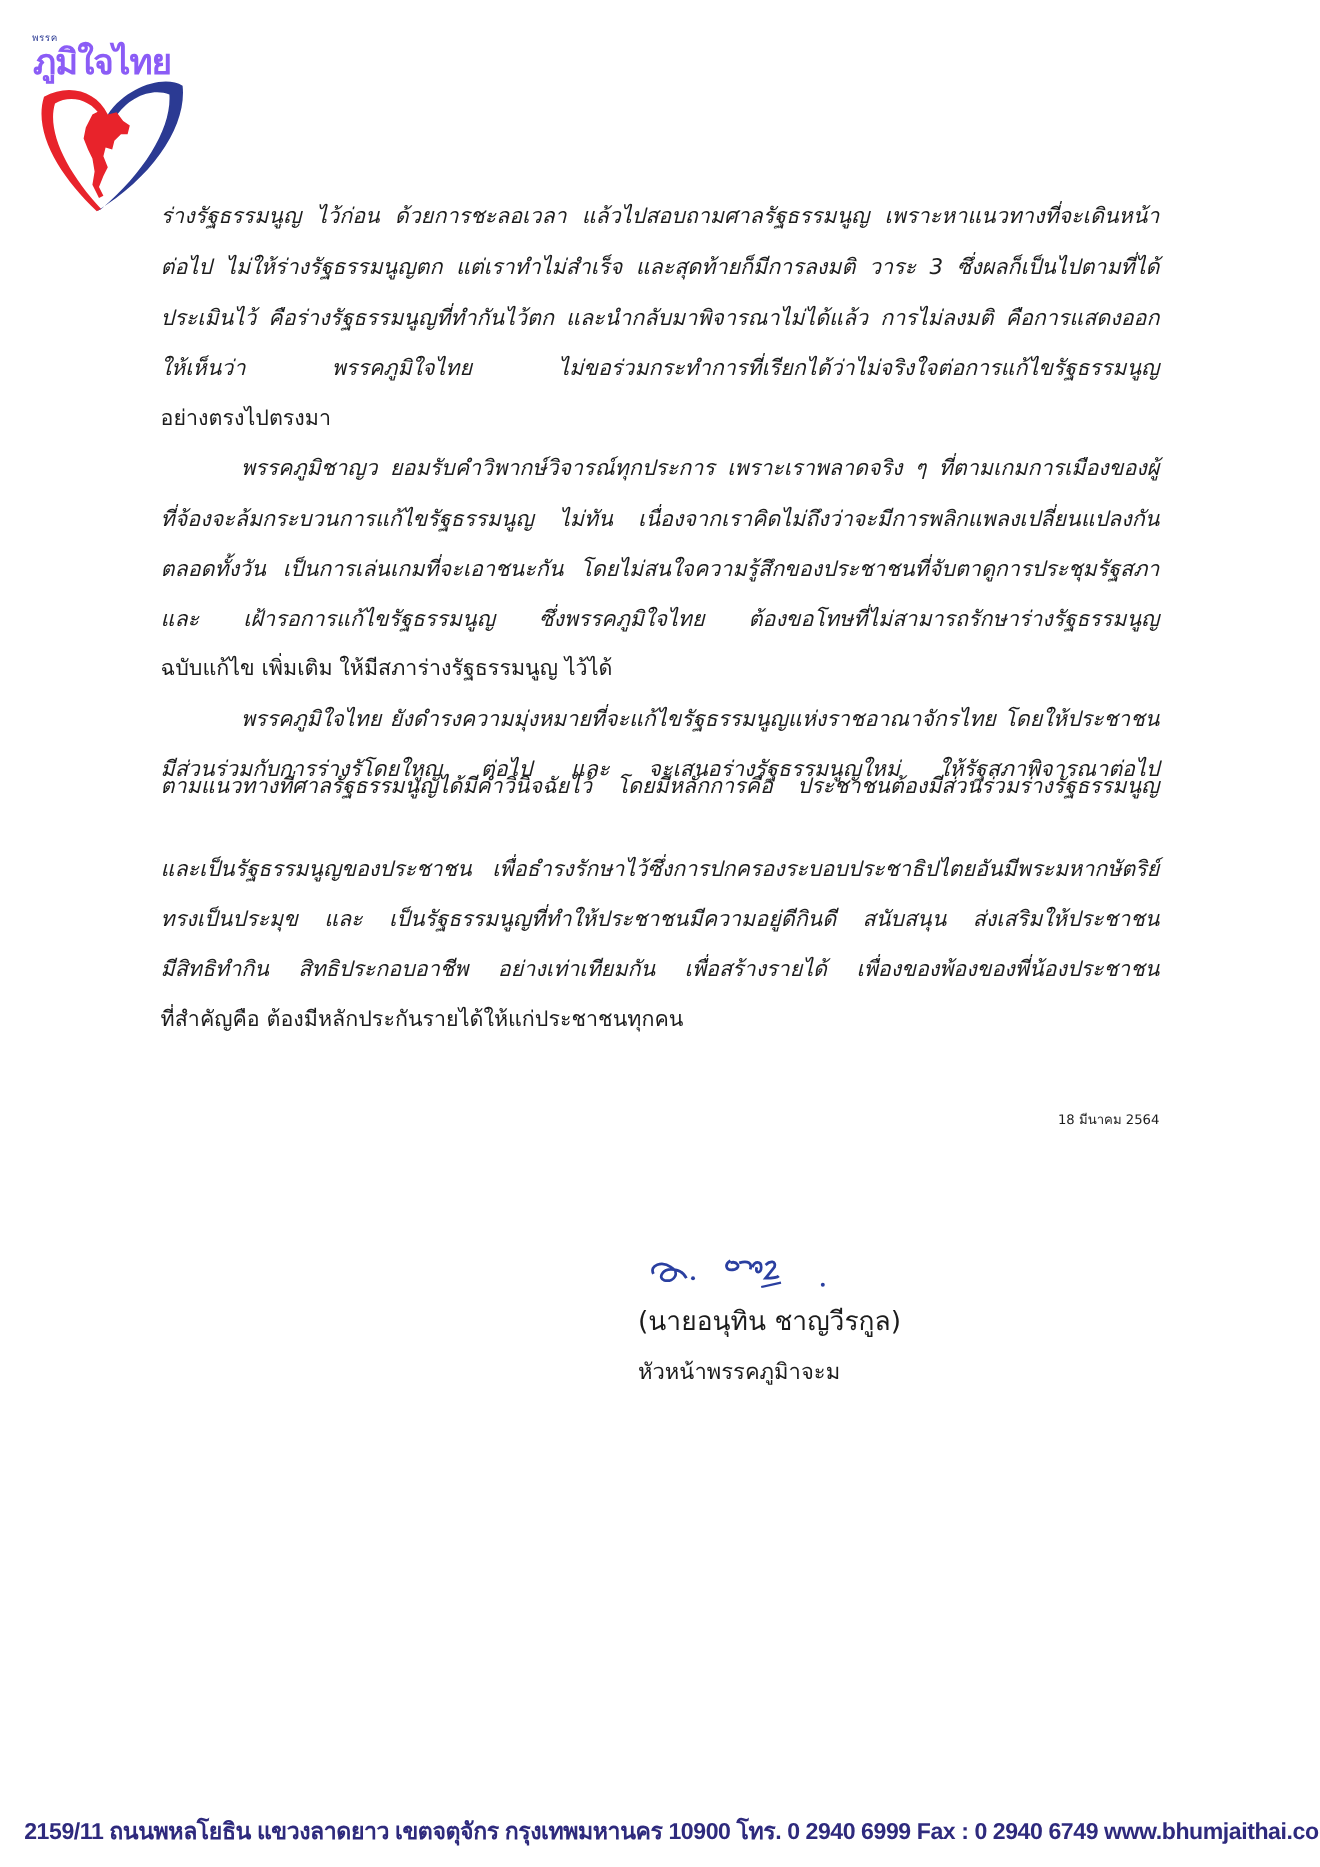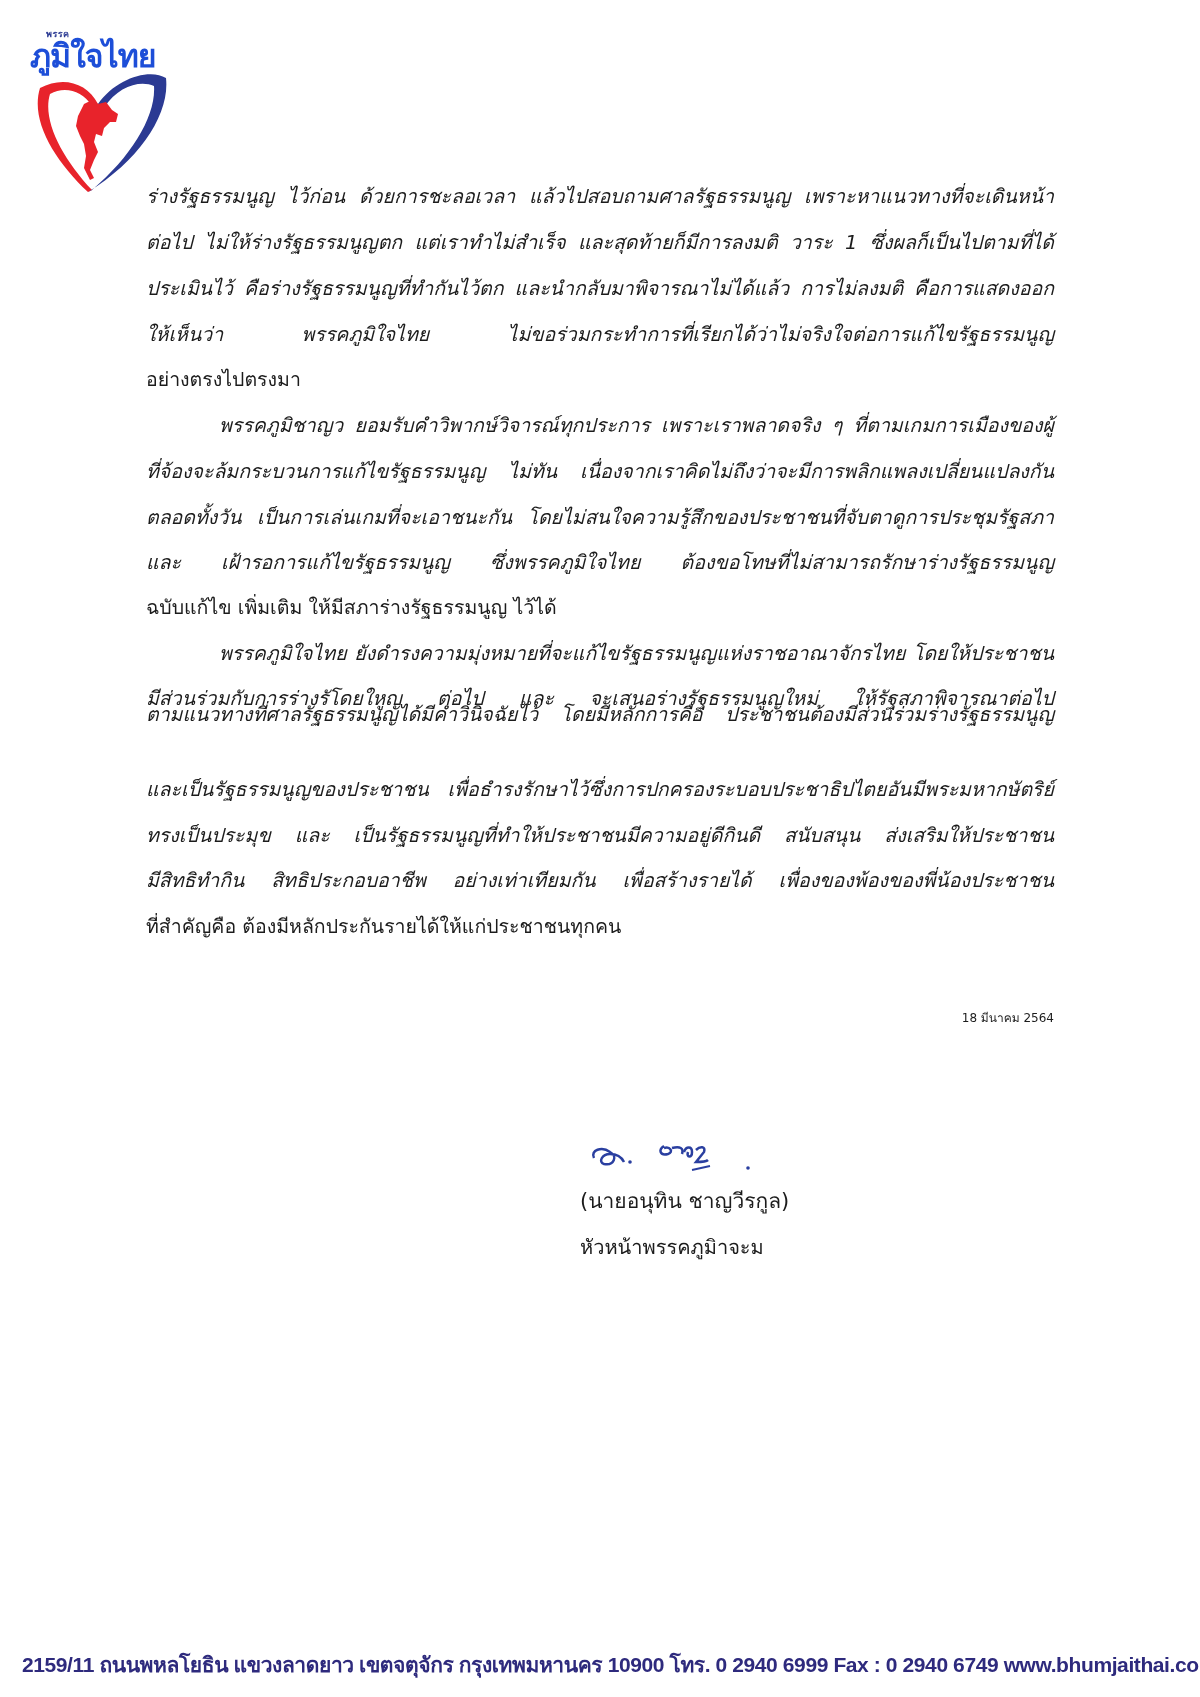--- a/index.html
+++ b/index.html
@@ -1,30 +1,30 @@
 <!DOCTYPE html>
 <html><head>
   <meta charset="utf-8">
   <style>
     html, body { margin: 0; padding: 0; background: #ffffff; }
     body { width: 1200px; height: 1697px; position: relative; overflow: hidden;
            font-family: "DejaVu Sans", "Liberation Sans", sans-serif; color: #1c1c1c; }
     .logo { position: absolute; left: 28px; top: 22px; width: 150px; height: 180px; }
-    .logo-small { position: absolute; left: 18px; top: 5px; font-size: 9px; font-weight: bold;
+    .logo-small { position: absolute; left: 1px; top: 5px; font-size: 9px; font-weight: normal;
                   color: #2b3a93; letter-spacing: 0.5px; }
     .logo-word { position: absolute; left: 2px; top: 8px; font-size: 32px; font-weight: bold;
-                 color: #1d4ed8; letter-spacing: -1px; white-space: nowrap; }
+                 color: #8b5cf6; letter-spacing: -1px; white-space: nowrap; }
     .logo-heart { position: absolute; left: 4px; top: 48px; }
     .body-line { position: absolute; left: 146px; width: 908px; font-size: 19.5px;
                  line-height: 30px; white-space: nowrap; }
     .justify { text-align: justify; text-align-last: justify; font-style: italic; }
     .indent { padding-left: 73px; width: 835px; }
     .date { position: absolute; right: 146px; top: 1088px; font-size: 12px; line-height: 30px; }
     .signature { position: absolute; left: 588px; top: 1228px; }
-    .sig-name { position: absolute; left: 580px; top: 1272px; font-size: 21px; line-height: 30px; }
+    .sig-name { position: absolute; left: 580px; top: 1272px; font-size: 24px; line-height: 30px; }
     .sig-title { position: absolute; left: 580px; top: 1322px; font-size: 20px; line-height: 30px; }
     .footer { position: absolute; left: 22px; top: 1648px; width: 1160px; font-size: 21px;
               font-weight: bold; color: #2e2a7d; white-space: nowrap; letter-spacing: -0.4px;
               font-family: "Liberation Sans", sans-serif; }
   </style>
 </head>
 <body>
 
 <div class="logo">
   <div class="logo-small">พรรค</div>
@@ -34,21 +34,21 @@
     <path d="M8,18 C30,6 55,12 66,34 L60,36 C50,20 32,16 18,24 C10,50 30,88 60,120 L56,122 C22,90 -2,50 8,18 Z" fill="#e8232b"></path>
 
     <path d="M66,34 C84,8 118,-2 134,8 C138,44 108,90 56,122 L60,120 C100,86 124,46 122,16 C108,10 86,16 72,38 Z" fill="#2b3a93"></path>
 
     <path d="M52,34 L60,30 L66,34 L74,32 L80,40 L86,44 L84,52 L78,52 L72,58 L70,66 L64,64 L62,72 L66,82 L62,90 L58,100 L62,108 L58,110 L52,98 L54,86 L52,74 L48,66 L44,56 L46,46 Z" fill="#e8232b"></path>
   </svg>
 </div>
 
 <div>
   <div class="body-line justify" style="top:182px">ร่างรัฐธรรมนูญ ไว้ก่อน ด้วยการชะลอเวลา แล้วไปสอบถามศาลรัฐธรรมนูญ เพราะหาแนวทางที่จะเดินหน้า</div>
-  <div class="body-line justify" style="top:228px">ต่อไป ไม่ให้ร่างรัฐธรรมนูญตก แต่เราทำไม่สำเร็จ และสุดท้ายก็มีการลงมติ วาระ 1 ซึ่งผลก็เป็นไปตามที่ได้</div>
+  <div class="body-line justify" style="top:228px">ต่อไป ไม่ให้ร่างรัฐธรรมนูญตก แต่เราทำไม่สำเร็จ และสุดท้ายก็มีการลงมติ วาระ 3 ซึ่งผลก็เป็นไปตามที่ได้</div>
   <div class="body-line justify" style="top:274px">ประเมินไว้ คือร่างรัฐธรรมนูญที่ทำกันไว้ตก และนำกลับมาพิจารณาไม่ได้แล้ว  การไม่ลงมติ คือการแสดงออก</div>
   <div class="body-line justify" style="top:320px">ให้เห็นว่า พรรคภูมิใจไทย ไม่ขอร่วมกระทำการที่เรียกได้ว่าไม่จริงใจต่อการแก้ไขรัฐธรรมนูญ</div>
   <div class="body-line" style="top:365px">อย่างตรงไปตรงมา</div>
   <div class="body-line justify indent" style="top:411px">พรรคภูมิชาญว ยอมรับคำวิพากษ์วิจารณ์ทุกประการ เพราะเราพลาดจริง ๆ ที่ตามเกมการเมืองของผู้</div>
   <div class="body-line justify" style="top:457px">ที่จ้องจะล้มกระบวนการแก้ไขรัฐธรรมนูญ ไม่ทัน เนื่องจากเราคิดไม่ถึงว่าจะมีการพลิกแพลงเปลี่ยนแปลงกัน</div>
   <div class="body-line justify" style="top:503px">ตลอดทั้งวัน เป็นการเล่นเกมที่จะเอาชนะกัน โดยไม่สนใจความรู้สึกของประชาชนที่จับตาดูการประชุมรัฐสภา</div>
   <div class="body-line justify" style="top:548px">และ เฝ้ารอการแก้ไขรัฐธรรมนูญ ซึ่งพรรคภูมิใจไทย ต้องขอโทษที่ไม่สามารถรักษาร่างรัฐธรรมนูญ</div>
   <div class="body-line" style="top:593px">ฉบับแก้ไข เพิ่มเติม ให้มีสภาร่างรัฐธรรมนูญ ไว้ได้</div>
   <div class="body-line justify indent" style="top:639px">พรรคภูมิใจไทย ยังดำรงความมุ่งหมายที่จะแก้ไขรัฐธรรมนูญแห่งราชอาณาจักรไทย โดยให้ประชาชน</div>
   <div class="body-line justify" style="top:684px">มีส่วนร่วมกับการร่างรัโดยใหูญ  ต่อไป และ จะเสนอร่างรัฐธรรมนูญใหม่ ให้รัฐสภาพิจารณาต่อไป</div>

